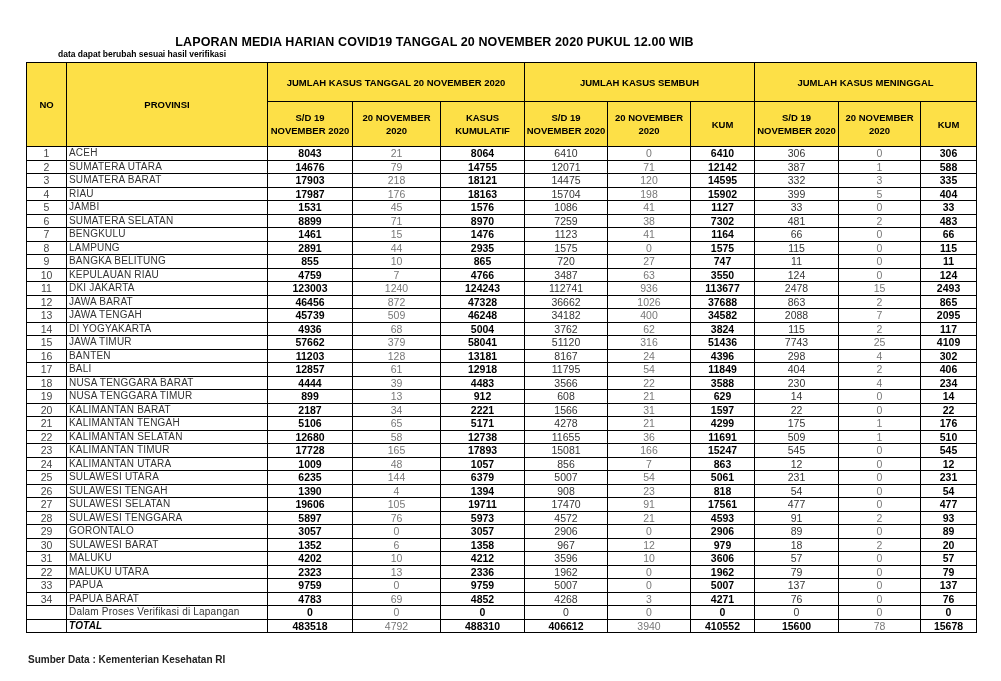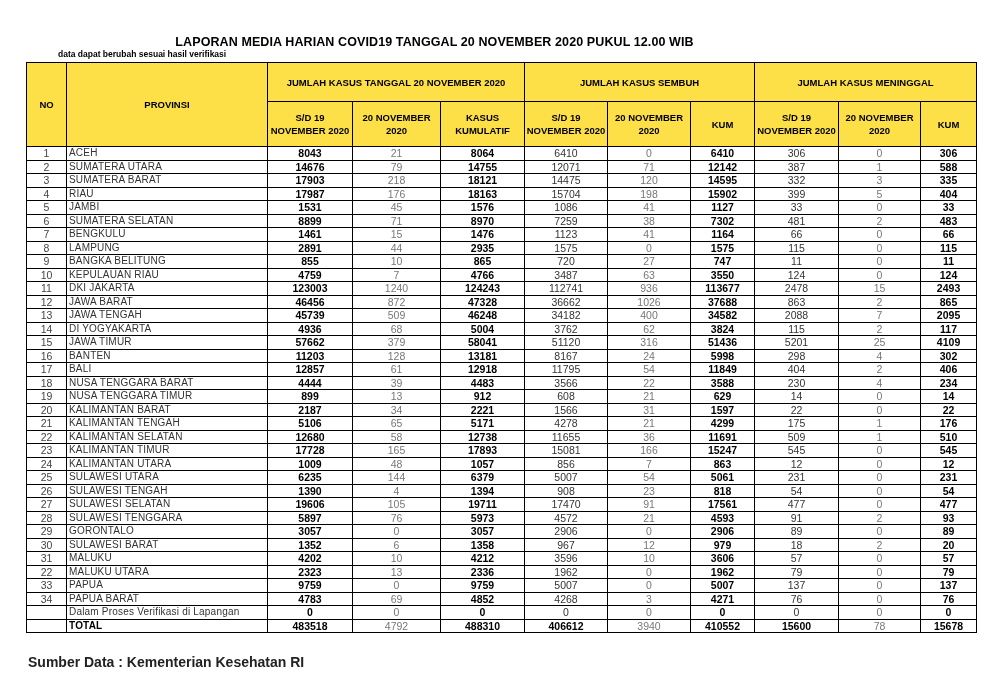--- a/index.html
+++ b/index.html
@@ -9,22 +9,22 @@
   table { position:absolute; left:26px; top:62px; border-collapse:collapse; table-layout:fixed; width:950px; }
   th, td { border:1px solid #000; padding:0; overflow:hidden; white-space:nowrap; }
   th { background:#fde047; font-size:9.5px; font-weight:bold; text-align:center; vertical-align:middle; line-height:13px; white-space:normal; }
   tr.grp th { height:38px; }
   tr.sub th { height:44px; }
   td { height:12.5px; font-size:10.5px; line-height:12.5px; text-align:center; color:#333; font-family:"Liberation Sans", sans-serif; }
   td.no { color:#444; }
   td.prov { text-align:left; padding-left:2px; color:#333; font-size:10px; letter-spacing:0.2px; }
   td.b { font-weight:bold; color:#000; }
   td.lt { color:#777; }
-  tr.total td.prov { font-weight:bold; color:#000; }
-  .source { position:absolute; left:28px; top:654px; font-weight:bold; font-size:14px; color:#222; }
+  tr.total td.prov { font-weight:bold; color:#000;font-style:italic; }
+  .source { position:absolute; left:28px; top:654px; font-weight:bold; font-size:10px; color:#222; }
 </style>
 </head>
 <body>
 
 <div class="title">LAPORAN MEDIA HARIAN COVID19 TANGGAL 20 NOVEMBER 2020 PUKUL 12.00 WIB</div>
 <div class="note">data dapat berubah sesuai hasil verifikasi</div>
 
 <table>
   <colgroup>
     <col style="width:40px">
@@ -244,33 +244,33 @@
       </tr>
       <tr>
         <td class="no">15</td>
         <td class="prov">JAWA TIMUR</td>
         <td class="b">57662</td>
         <td class="lt">379</td>
         <td class="b">58041</td>
         <td>51120</td>
         <td class="lt">316</td>
         <td class="b">51436</td>
-        <td>5201</td>
+        <td>7743</td>
         <td class="lt">25</td>
         <td class="b">4109</td>
       </tr>
       <tr>
         <td class="no">16</td>
         <td class="prov">BANTEN</td>
         <td class="b">11203</td>
         <td class="lt">128</td>
         <td class="b">13181</td>
         <td>8167</td>
         <td class="lt">24</td>
-        <td class="b">5998</td>
+        <td class="b">4396</td>
         <td>298</td>
         <td class="lt">4</td>
         <td class="b">302</td>
       </tr>
       <tr>
         <td class="no">17</td>
         <td class="prov">BALI</td>
         <td class="b">12857</td>
         <td class="lt">61</td>
         <td class="b">12918</td>

